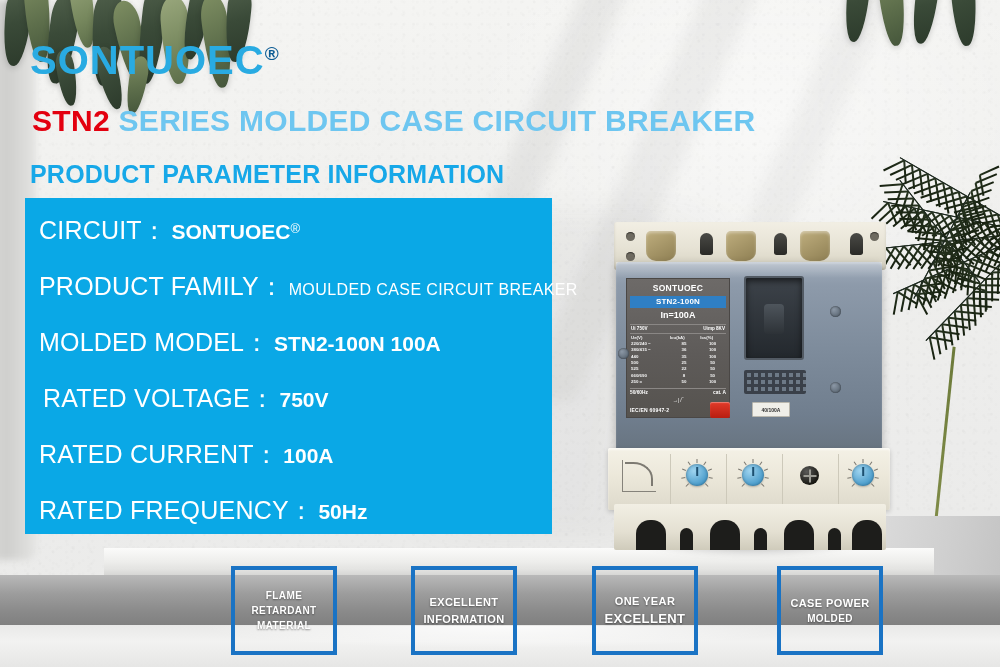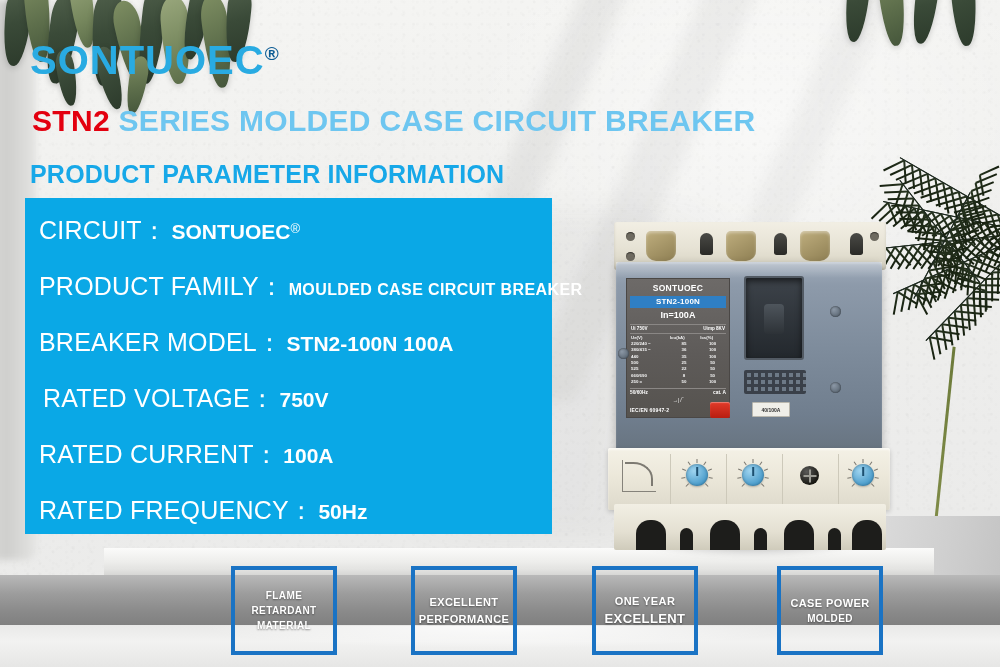--- a/index.html
+++ b/index.html
@@ -157,21 +157,21 @@
     position:absolute; left:25px; top:198px; width:527px; height:336px;
     background:#0aa8e6;
   }
   .spec-row {
     position:absolute; left:14px;
     color:#ffffff; white-space:nowrap;
     font-weight:400;
   }
   .spec-label { font-size:25px; letter-spacing:.2px; }
   .spec-value { font-size:25px; }
-  .spec-value.small { font-size:16px; font-weight:700; letter-spacing:.4px; }
+  .spec-value.small { font-size:16px; font-weight:400; letter-spacing:.4px; }
   .spec-value.mid   { font-size:21px; font-weight:700; }
   .sup-reg { font-size:13px; vertical-align:super; }
 
   .r1 { top:16px; }
   .r2 { top:72px; }
   .r3 { top:128px; }
   .r4 { top:184px; left:18px; }
   .r5 { top:240px; }
   .r6 { top:296px; }
 
@@ -785,21 +785,21 @@
       <span class="spec-label">CIRCUIT</span><span class="spec-label colon">：</span>
       <span class="spec-value mid">SONTUOEC</span><span class="sup-reg">®</span>
     </div>
 
     <div class="spec-row r2">
       <span class="spec-label">PRODUCT FAMILY</span><span class="spec-label colon">：</span>
       <span class="spec-value small">MOULDED CASE CIRCUIT BREAKER</span>
     </div>
 
     <div class="spec-row r3">
-      <span class="spec-label">BREAKER MODEL</span><span class="spec-label colon">：</span>
+      <span class="spec-label">MOLDED MODEL</span><span class="spec-label colon">：</span>
       <span class="spec-value mid">STN2-100N  100A</span>
     </div>
 
     <div class="spec-row r4">
       <span class="spec-label">RATED VOLTAGE</span><span class="spec-label colon">：</span>
       <span class="spec-value mid">750V</span>
     </div>
 
     <div class="spec-row r5">
       <span class="spec-label">RATED CURRENT</span><span class="spec-label colon">：</span>
@@ -811,21 +811,21 @@
       <span class="spec-value mid">50Hz</span>
     </div>
   </div>
 
   <div class="badge b1">
     <div class="l1">FLAME RETARDANT</div>
     <div class="l2">MATERIAL</div>
   </div>
   <div class="badge b2">
     <div class="l1">EXCELLENT</div>
-    <div class="l2">PERFORMANCE</div>
+    <div class="l2">INFORMATION</div>
   </div>
   <div class="badge b3">
     <div class="l1">ONE YEAR</div>
     <div class="l2">EXCELLENT</div>
   </div>
   <div class="badge b4">
     <div class="l1">CASE POWER</div>
     <div class="l2">MOLDED</div>
   </div>
 

